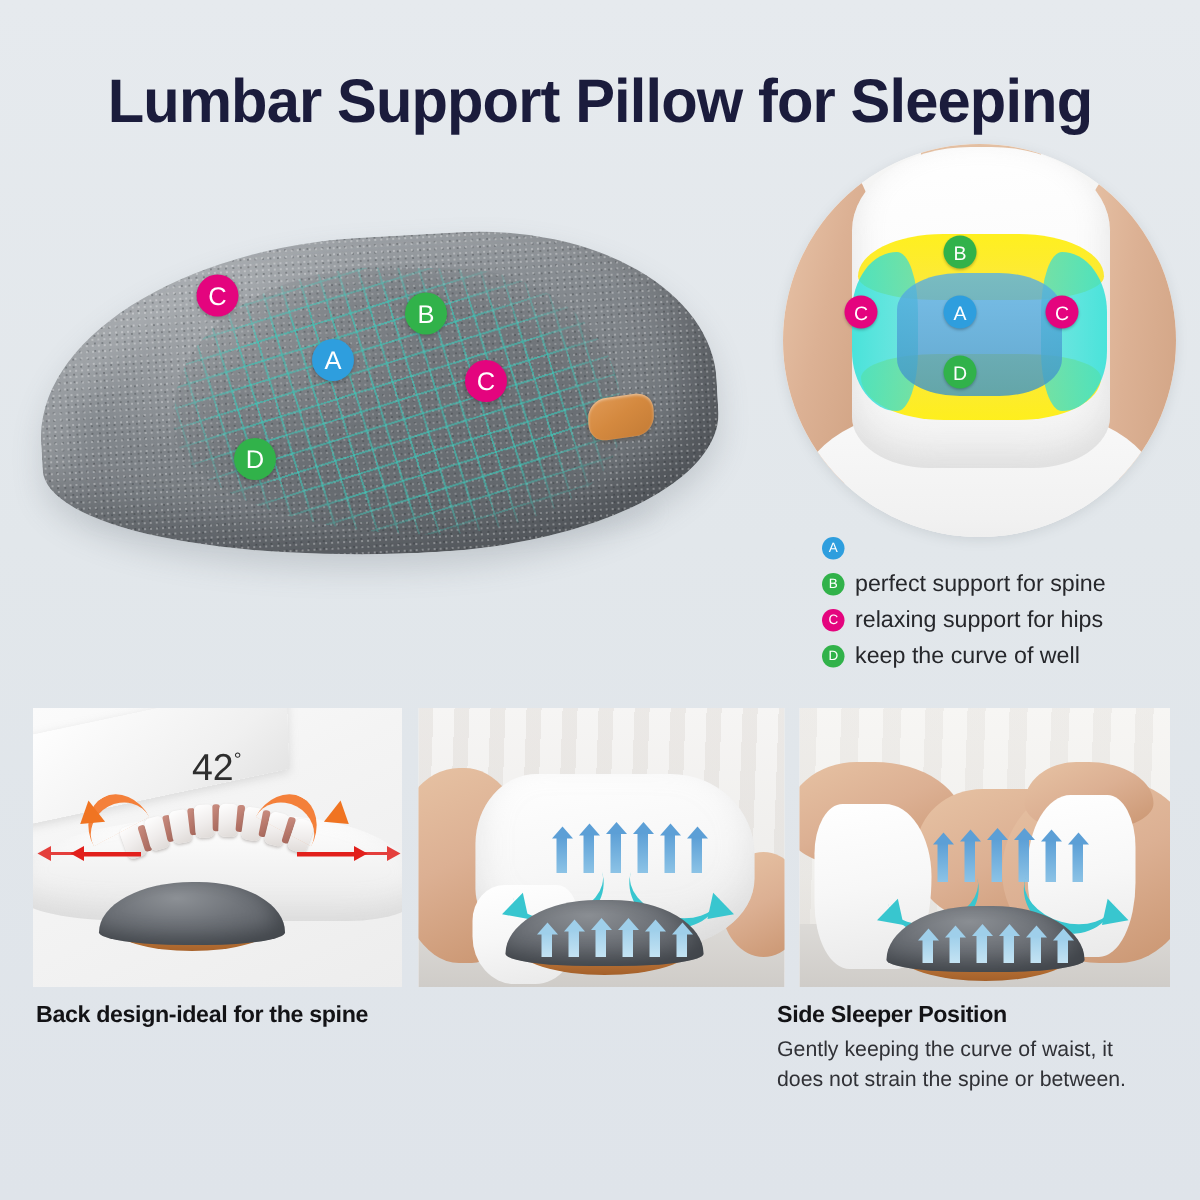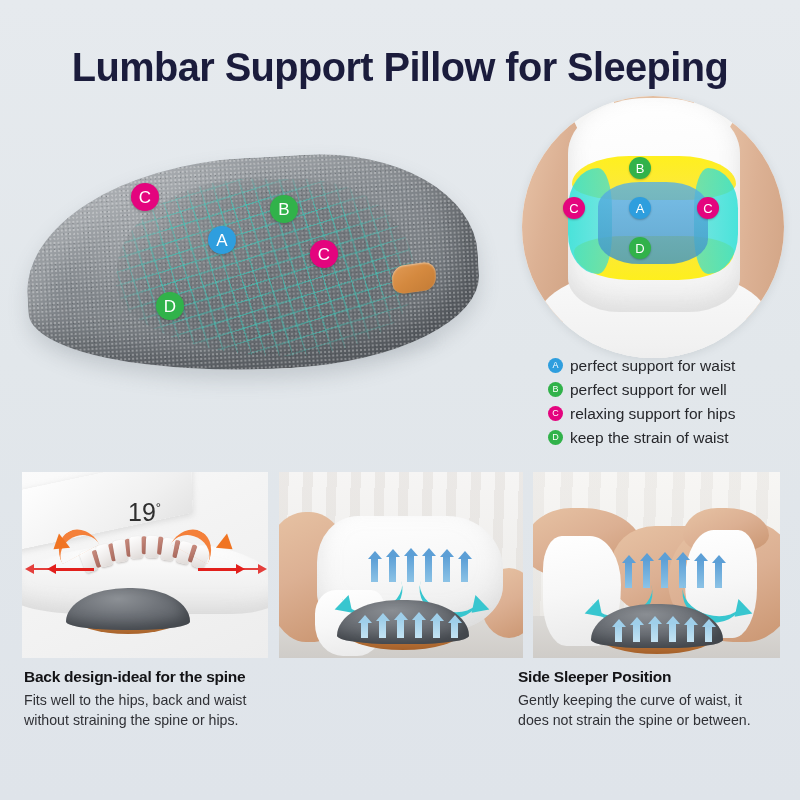--- a/index.html
+++ b/index.html
@@ -426,43 +426,42 @@
     <div class="bp-marker m-green" style="left:107px; top:61px;">B</div>
     <div class="bp-marker m-pink" style="left:41px;  top:101px;">C</div>
     <div class="bp-marker m-blue" style="left:107px; top:101px;">A</div>
     <div class="bp-marker m-pink" style="left:175px; top:101px;">C</div>
     <div class="bp-marker m-green" style="left:107px; top:141px;">D</div>
   </div>
 
   <div class="legend">
     <div class="legend-row">
       <span class="legend-badge m-blue">A</span>
-      <span class="legend-text">perfect support for waist</span>
     </div>
     <div class="legend-row">
       <span class="legend-badge m-green">B</span>
-      <span class="legend-text">perfect support for well</span>
+      <span class="legend-text">perfect support for spine</span>
     </div>
     <div class="legend-row">
       <span class="legend-badge m-pink">C</span>
       <span class="legend-text">relaxing support for hips</span>
     </div>
     <div class="legend-row">
       <span class="legend-badge m-green">D</span>
-      <span class="legend-text">keep the strain of waist</span>
+      <span class="legend-text">keep the curve of well</span>
     </div>
   </div>
 
   <div class="panel p1">
     <div class="panel-img">
       <div class="p1-bg"></div>
       <div class="p1-sheet"></div>
       <div class="p1-wave"></div>
 
-      <div class="angle-label"><span>19</span><sup>°</sup></div>
+      <div class="angle-label"><span>42</span><sup>°</sup></div>
 
       <div class="spine">
         <div class="vert" style="left:2px;   top:16px; transform:rotate(-18deg);"></div>
         <div class="disc" style="left:14px;  top:16px; transform:rotate(-16deg);"></div>
         <div class="vert" style="left:18px;  top:11px; transform:rotate(-13deg);"></div>
         <div class="disc" style="left:30px;  top:10px; transform:rotate(-11deg);"></div>
         <div class="vert" style="left:34px;  top:7px;  transform:rotate(-8deg);"></div>
         <div class="disc" style="left:46px;  top:6px;  transform:rotate(-5deg);"></div>
         <div class="vert" style="left:50px;  top:4px;  transform:rotate(-2deg);"></div>
         <div class="disc" style="left:62px;  top:4px;  transform:rotate(1deg);"></div>
@@ -557,20 +556,19 @@
       <div class="up-arrow pale" style="left:100px; top:152px; height:18px;"></div>
       <div class="up-arrow pale" style="left:118px; top:151px; height:19px;"></div>
       <div class="up-arrow pale" style="left:136px; top:151px; height:19px;"></div>
       <div class="up-arrow pale" style="left:154px; top:152px; height:18px;"></div>
       <div class="up-arrow pale" style="left:172px; top:154px; height:16px;"></div>
     </div>
   </div>
 
   <div class="caption c1">
     <div class="cap-title">Back design-ideal for the spine</div>
-    <div class="cap-body">Fits well to the hips, back and waist without straining the spine or hips.</div>
   </div>
   <div class="caption c3">
     <div class="cap-title">Side Sleeper Position</div>
     <div class="cap-body">Gently keeping the curve of waist, it does not strain the spine or between.</div>
   </div>
 
 </div>
 
 </body></html>

